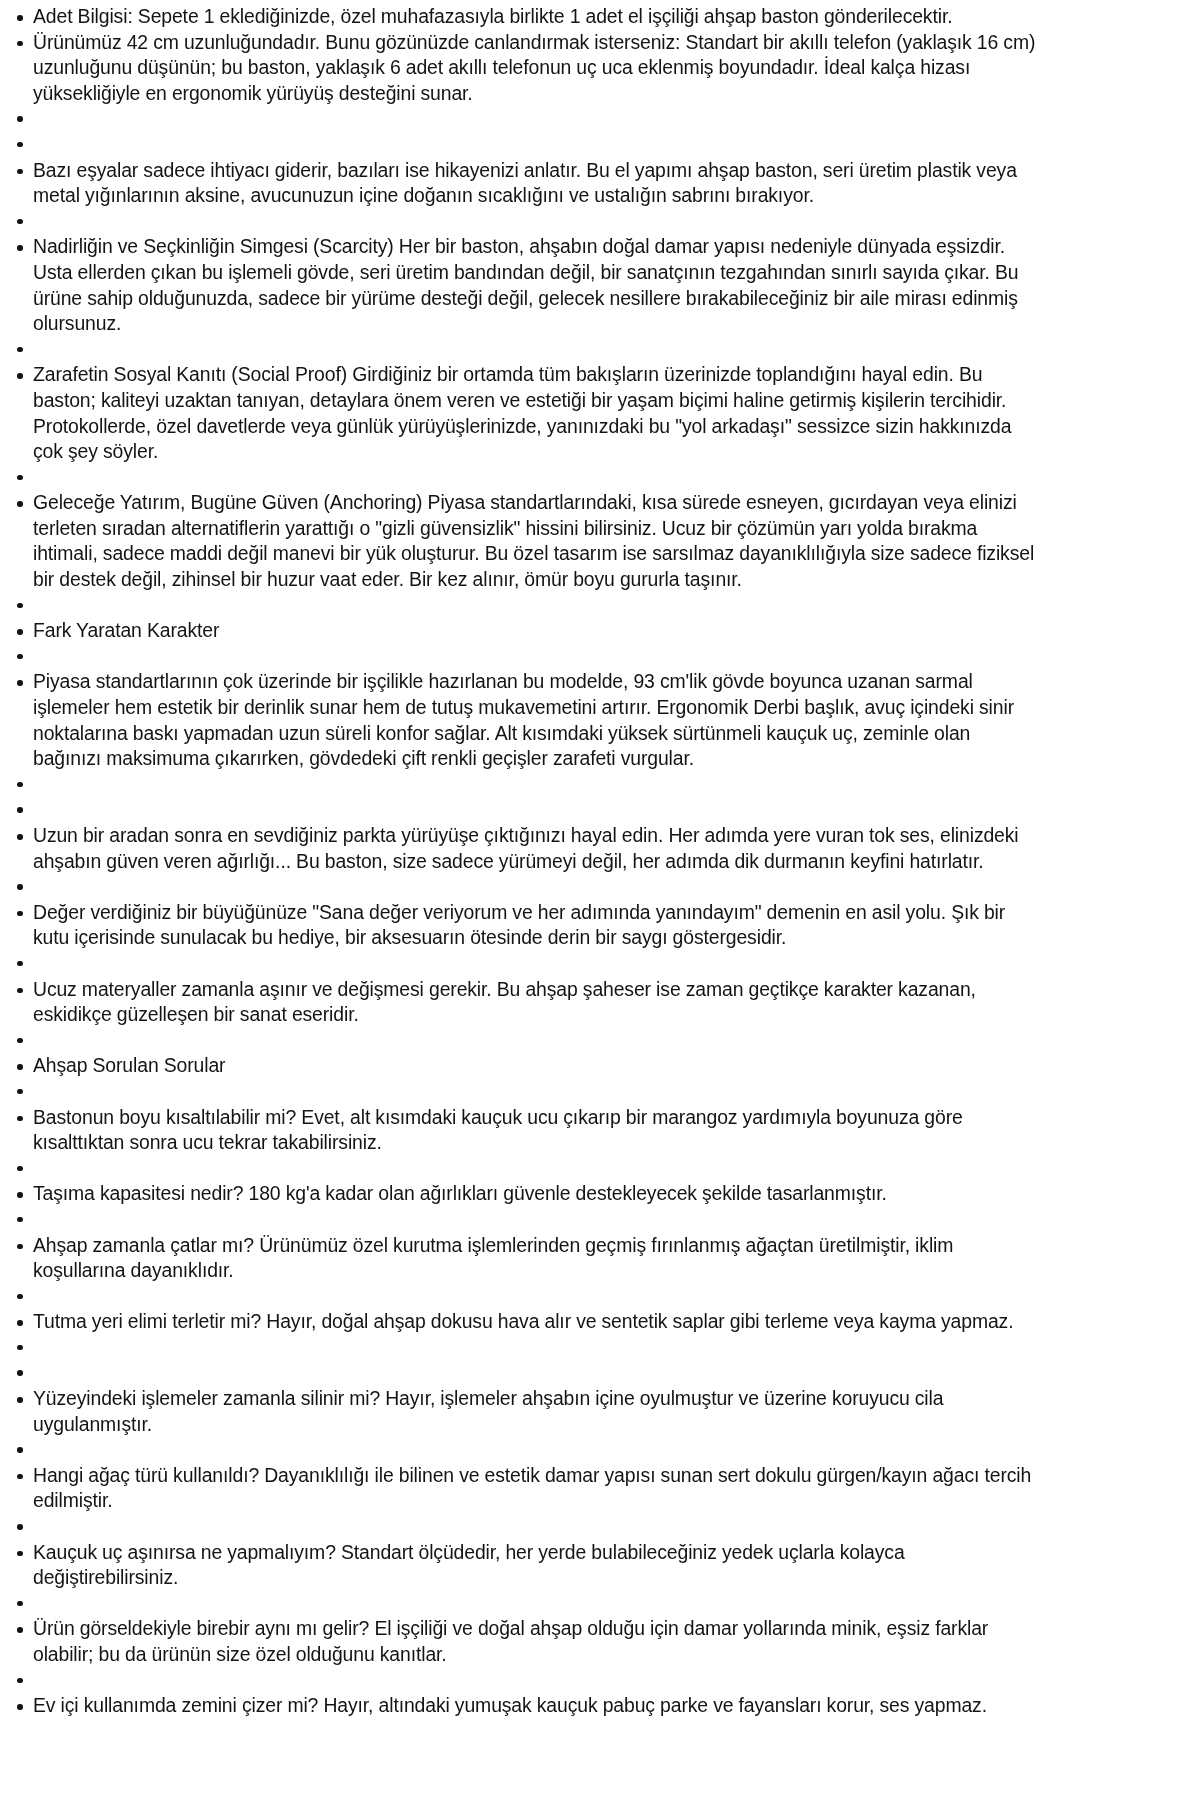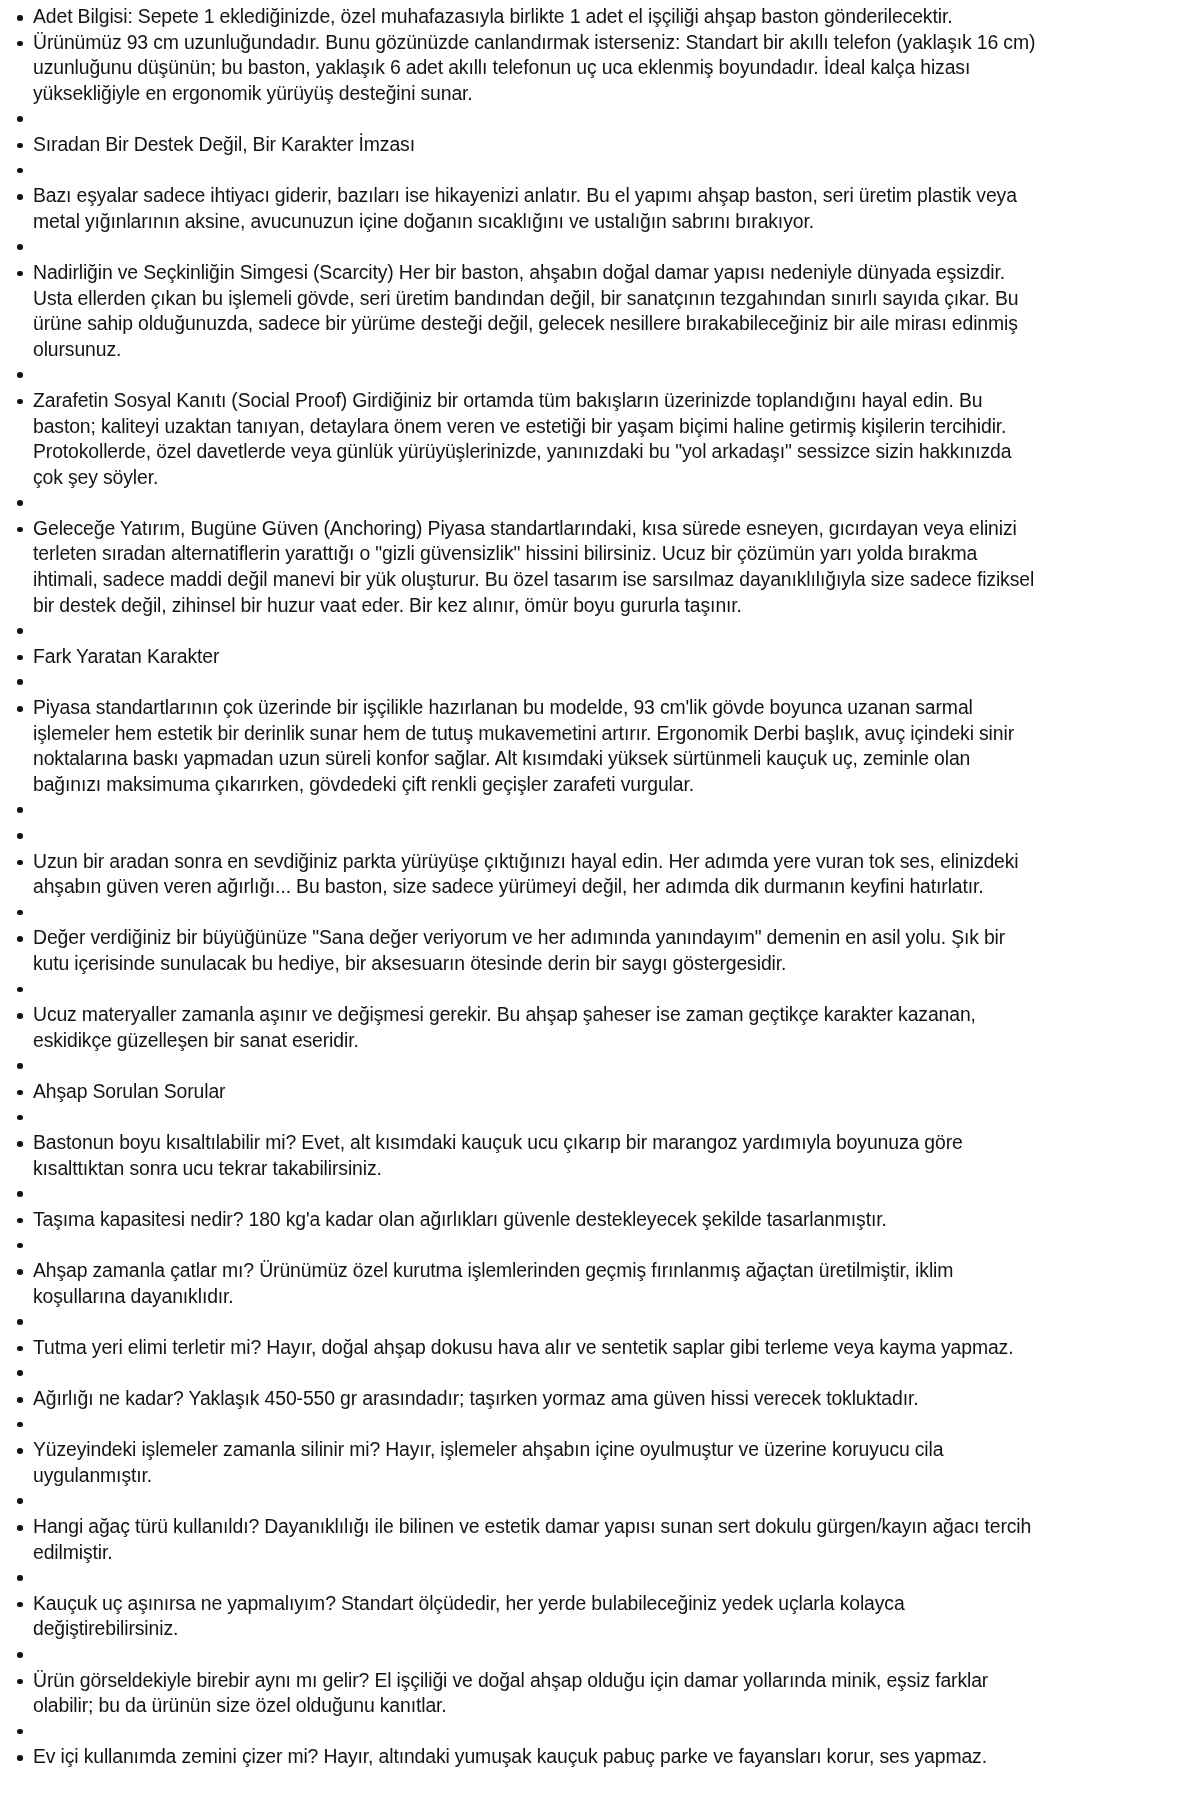--- a/index.html
+++ b/index.html
@@ -64,27 +64,24 @@
 </style>
 </head>
 <body>
 
 <div class="page">
   <ul class="doc-list" id="doc-list">
       <li class="doc-item">
         <span class="txt">Adet Bilgisi: Sepete 1 eklediğinizde, özel muhafazasıyla birlikte 1 adet el işçiliği ahşap baston gönderilecektir.</span>
       </li>
       <li class="doc-item">
-        <span class="txt">Ürünümüz 93 cm uzunluğundadır. Bunu gözünüzde canlandırmak isterseniz: Standart bir akıllı telefon (yaklaşık 16 cm) uzunluğunu düşünün; bu baston, yaklaşık 6 adet akıllı telefonun uç uca eklenmiş boyundadır. İdeal kalça hizası yüksekliğiyle en ergonomik yürüyüş desteğini sunar.</span>
-      </li>
-      <li class="doc-item spacer">
-        <span class="txt"></span>
-      </li>
-      <li class="doc-item heading">
-        <span class="txt">Sıradan Bir Destek Değil, Bir Karakter İmzası</span>
+        <span class="txt">Ürünümüz 42 cm uzunluğundadır. Bunu gözünüzde canlandırmak isterseniz: Standart bir akıllı telefon (yaklaşık 16 cm) uzunluğunu düşünün; bu baston, yaklaşık 6 adet akıllı telefonun uç uca eklenmiş boyundadır. İdeal kalça hizası yüksekliğiyle en ergonomik yürüyüş desteğini sunar.</span>
+      </li>
+      <li class="doc-item spacer">
+        <span class="txt"></span>
       </li>
       <li class="doc-item spacer">
         <span class="txt"></span>
       </li>
       <li class="doc-item">
         <span class="txt">Bazı eşyalar sadece ihtiyacı giderir, bazıları ise hikayenizi anlatır. Bu el yapımı ahşap baston, seri üretim plastik veya metal yığınlarının aksine, avucunuzun içine doğanın sıcaklığını ve ustalığın sabrını bırakıyor.</span>
       </li>
       <li class="doc-item spacer">
         <span class="txt"></span>
       </li>
@@ -161,23 +158,20 @@
         <span class="txt">Ahşap zamanla çatlar mı? Ürünümüz özel kurutma işlemlerinden geçmiş fırınlanmış ağaçtan üretilmiştir, iklim koşullarına dayanıklıdır.</span>
       </li>
       <li class="doc-item spacer">
         <span class="txt"></span>
       </li>
       <li class="doc-item">
         <span class="txt">Tutma yeri elimi terletir mi? Hayır, doğal ahşap dokusu hava alır ve sentetik saplar gibi terleme veya kayma yapmaz.</span>
       </li>
       <li class="doc-item spacer">
         <span class="txt"></span>
-      </li>
-      <li class="doc-item">
-        <span class="txt">Ağırlığı ne kadar? Yaklaşık 450-550 gr arasındadır; taşırken yormaz ama güven hissi verecek tokluktadır.</span>
       </li>
       <li class="doc-item spacer">
         <span class="txt"></span>
       </li>
       <li class="doc-item">
         <span class="txt">Yüzeyindeki işlemeler zamanla silinir mi? Hayır, işlemeler ahşabın içine oyulmuştur ve üzerine koruyucu cila uygulanmıştır.</span>
       </li>
       <li class="doc-item spacer">
         <span class="txt"></span>
       </li>

